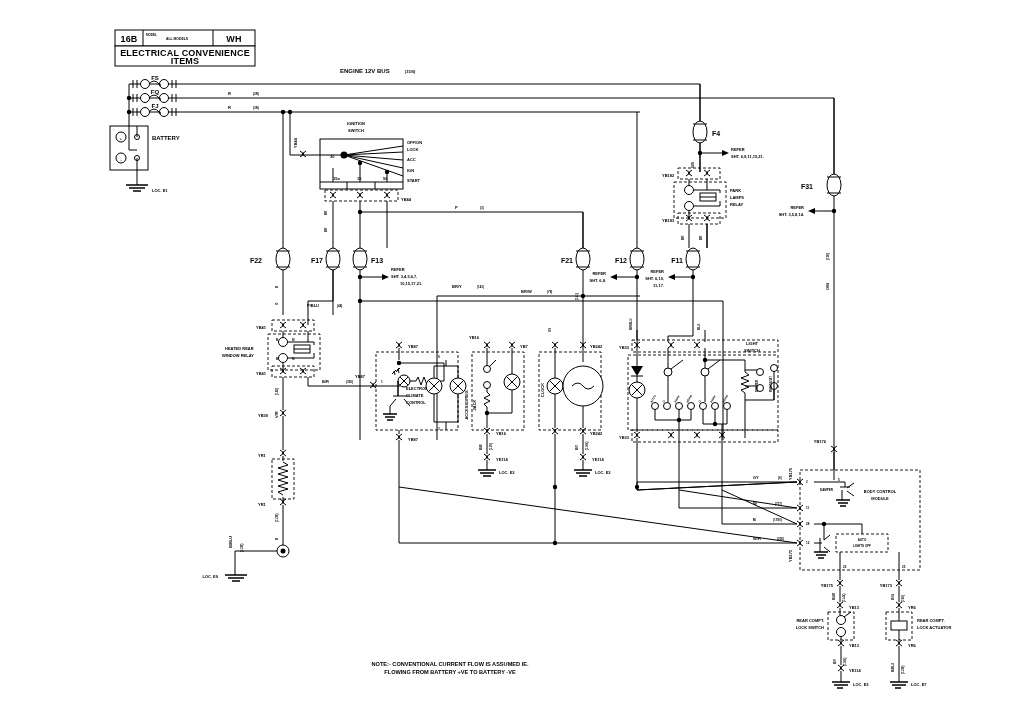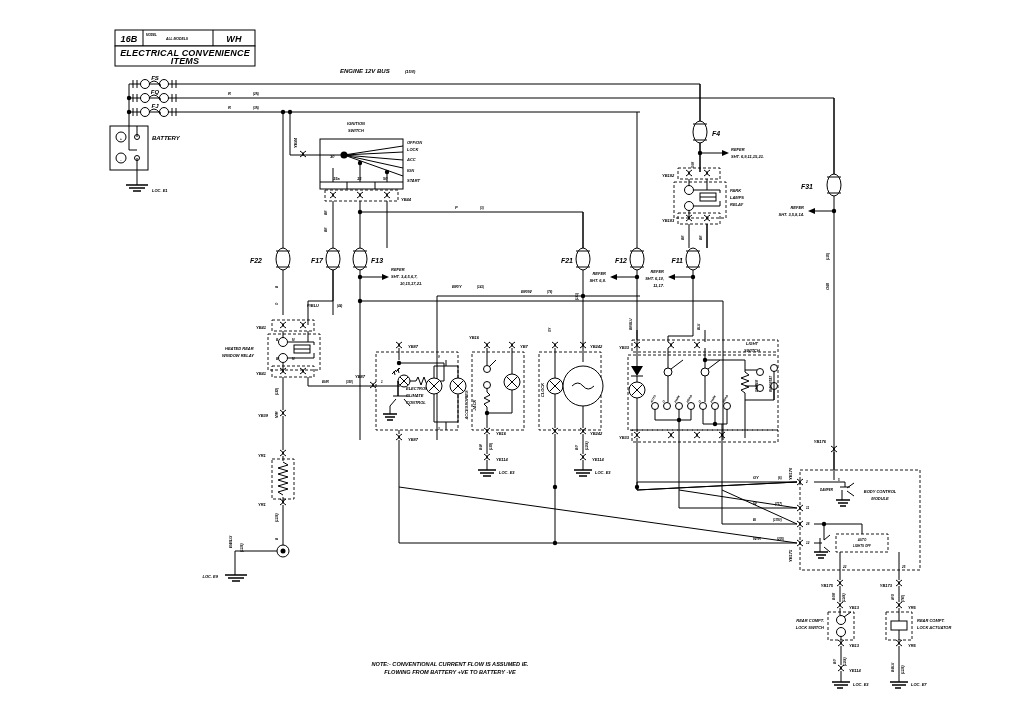--- a/index.html
+++ b/index.html
@@ -4,21 +4,21 @@
 <title>Electrical Convenience Items Wiring Diagram</title>
 <style>
   html,body{margin:0;padding:0;background:#ffffff;}
   body{
     width:1024px;height:724px;
     font-family:"Liberation Sans", sans-serif;
     color:#000;
     overflow:hidden;
     position:relative;
   }
-  #sheet{position:absolute;left:0;top:0;width:1024px;height:544px;font-style:italic;}
+  #sheet{position:absolute;left:0;top:0;width:1024px;height:544px;}
   svg{display:block;}
   .ttl{font-size:9px;font-weight:bold;letter-spacing:.2px;}
   .lbl{font-size:6px;font-weight:bold;}
   .lbl-b{font-size:7px;font-weight:bold;}
   .tiny{font-size:4px;font-weight:bold;}
   .tiny2{font-size:3.4px;font-weight:bold;}
   .micro{font-size:3px;font-weight:bold;}
   .note{font-size:5.6px;font-weight:bold;}
   .w{stroke:#000;stroke-width:1;fill:none;}
   .w2{stroke:#000;stroke-width:1.5;fill:none;}

